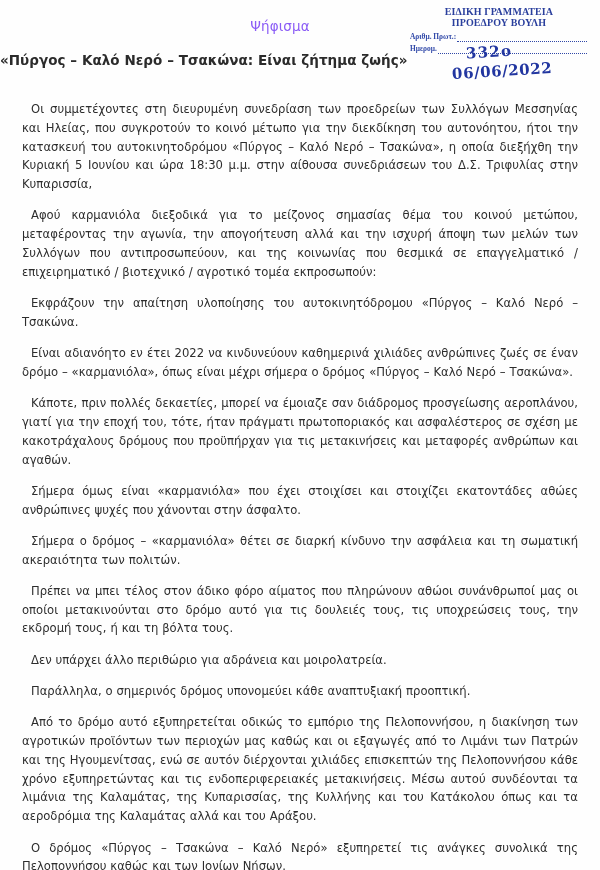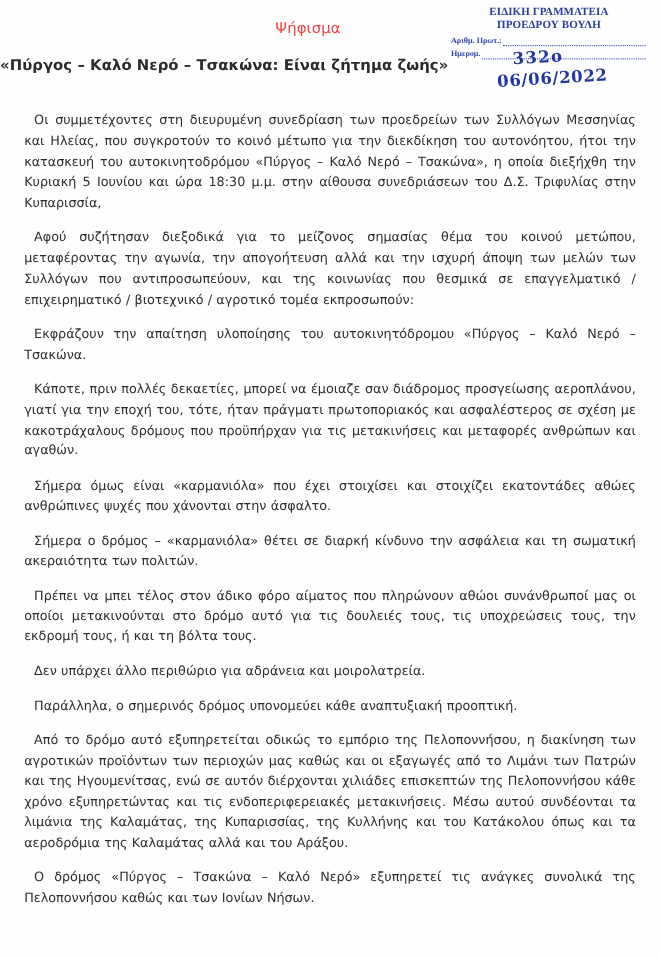--- a/index.html
+++ b/index.html
@@ -33,21 +33,21 @@
   }
 
   .doc-title {
     position: absolute;
     left: 0;
     top: 18px;
     width: 560px;
     text-align: center;
     font-size: 13.5px;
     letter-spacing: 0.1px;
-    color: #ef4444;
+    color: #8b5cf6;
   }
 
   .doc-subtitle {
     position: absolute;
     left: 0;
     top: 52px;
     width: 600px;
     font-size: 13.5px;
     font-weight: 600;
     color: #2b2b2b;
@@ -162,22 +162,23 @@
       </div>
 
       <span class="stamp-hand hand-protocol">332ο</span>
       <span class="stamp-hand hand-date">06/06/2022</span>
     </div>
 
   </div>
 
   <div class="body-zone">
     <p class="para">Οι συμμετέχοντες στη διευρυμένη συνεδρίαση των προεδρείων των Συλλόγων Μεσσηνίας και Ηλείας, που συγκροτούν το κοινό μέτωπο για την διεκδίκηση του αυτονόητου, ήτοι την κατασκευή του αυτοκινητοδρόμου «Πύργος – Καλό Νερό – Τσακώνα», η οποία διεξήχθη την Κυριακή 5 Ιουνίου και ώρα 18:30 μ.μ. στην αίθουσα συνεδριάσεων του Δ.Σ. Τριφυλίας στην Κυπαρισσία,</p>
-    <p class="para">Αφού συζήτησαν διεξοδικά για το μείζονος σημασίας θέμα του κοινού μετώπου, μεταφέροντας την αγωνία, την απογοήτευση αλλά και την ισχυρή άποψη των μελών των Συλλόγων που αντιπροσωπεύουν, και της κοινωνίας που θεσμικά σε επαγγελματικό / επιχειρηματικό / βιοτεχνικό / αγροτικό τομέα εκπροσωπούν:</p>
+    <p class="para">Αφού καρμανιόλα διεξοδικά για το μείζονος σημασίας θέμα του κοινού μετώπου, μεταφέροντας την αγωνία, την απογοήτευση αλλά και την ισχυρή άποψη των μελών των Συλλόγων που αντιπροσωπεύουν, και της κοινωνίας που θεσμικά σε επαγγελματικό / επιχειρηματικό / βιοτεχνικό / αγροτικό τομέα εκπροσωπούν:</p>
     <p class="para">Εκφράζουν την απαίτηση υλοποίησης του αυτοκινητόδρομου «Πύργος – Καλό Νερό – Τσακώνα.</p>
+    <p class="para">Είναι αδιανόητο εν έτει 2022 να κινδυνεύουν καθημερινά χιλιάδες ανθρώπινες ζωές σε έναν δρόμο – «καρμανιόλα», όπως είναι μέχρι σήμερα ο δρόμος «Πύργος – Καλό Νερό – Τσακώνα».</p>
     <p class="para">Κάποτε, πριν πολλές δεκαετίες, μπορεί να έμοιαζε σαν διάδρομος προσγείωσης αεροπλάνου, γιατί για την εποχή του, τότε, ήταν πράγματι πρωτοποριακός και ασφαλέστερος σε σχέση με κακοτράχαλους δρόμους που προϋπήρχαν για τις μετακινήσεις και μεταφορές ανθρώπων και αγαθών.</p>
     <p class="para">Σήμερα όμως είναι «καρμανιόλα» που έχει στοιχίσει και στοιχίζει εκατοντάδες αθώες ανθρώπινες ψυχές που χάνονται στην άσφαλτο.</p>
     <p class="para">Σήμερα ο δρόμος – «καρμανιόλα» θέτει σε διαρκή κίνδυνο την ασφάλεια και τη σωματική ακεραιότητα των πολιτών.</p>
     <p class="para">Πρέπει να μπει τέλος στον άδικο φόρο αίματος που πληρώνουν αθώοι συνάνθρωποί μας οι οποίοι μετακινούνται στο δρόμο αυτό για τις δουλειές τους, τις υποχρεώσεις τους, την εκδρομή τους, ή και τη βόλτα τους.</p>
     <p class="para">Δεν υπάρχει άλλο περιθώριο για αδράνεια και μοιρολατρεία.</p>
     <p class="para">Παράλληλα, ο σημερινός δρόμος υπονομεύει κάθε αναπτυξιακή προοπτική.</p>
     <p class="para">Από το δρόμο αυτό εξυπηρετείται οδικώς το εμπόριο της Πελοποννήσου, η διακίνηση των αγροτικών προϊόντων των περιοχών μας καθώς και οι εξαγωγές από το Λιμάνι των Πατρών και της Ηγουμενίτσας, ενώ σε αυτόν διέρχονται χιλιάδες επισκεπτών της Πελοποννήσου κάθε χρόνο εξυπηρετώντας και τις ενδοπεριφερειακές μετακινήσεις. Μέσω αυτού συνδέονται τα λιμάνια της Καλαμάτας, της Κυπαρισσίας, της Κυλλήνης και του Κατάκολου όπως και τα αεροδρόμια της Καλαμάτας αλλά και του Αράξου.</p>
     <p class="para">Ο δρόμος «Πύργος – Τσακώνα – Καλό Νερό» εξυπηρετεί τις ανάγκες συνολικά της Πελοποννήσου καθώς και των Ιονίων Νήσων.</p>
   </div>
 

